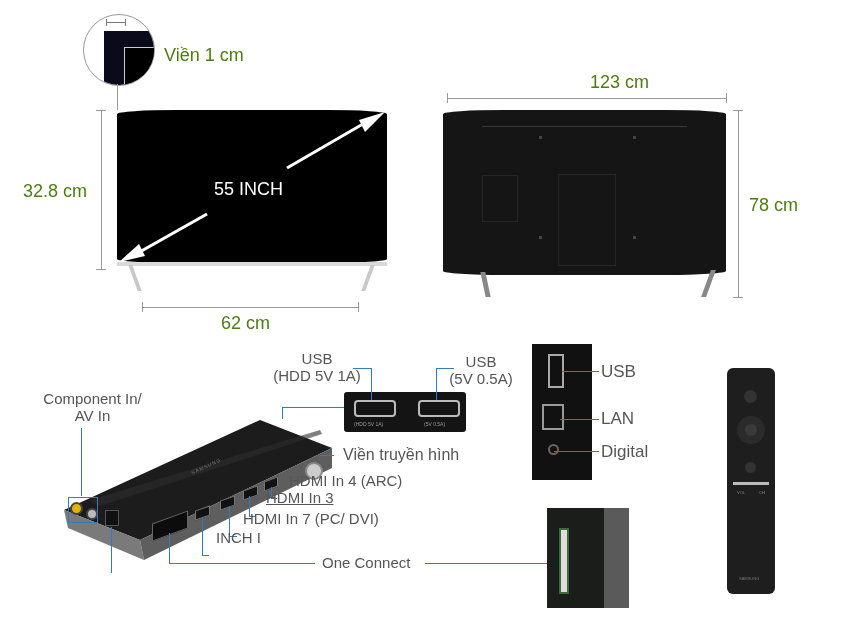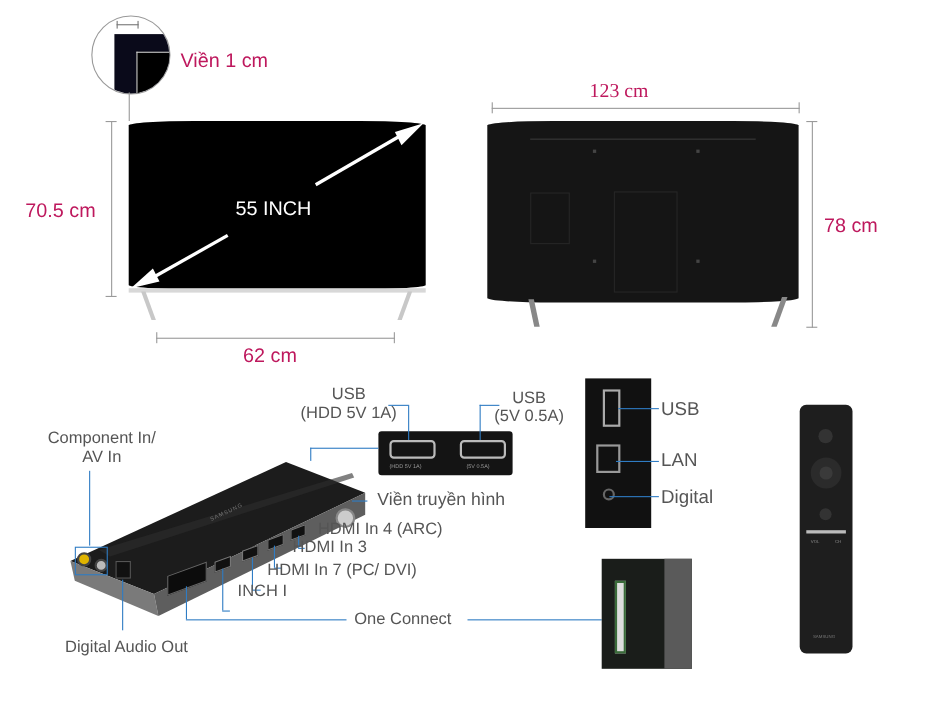--- a/index.html
+++ b/index.html
@@ -1,18 +1,18 @@
 <!DOCTYPE html>
 <html><head>
 <meta charset="utf-8">
 <style>
   html,body{margin:0;padding:0;background:#fff;}
   body{width:850px;height:638px;position:relative;overflow:hidden;font-family:"Liberation Sans",sans-serif;}
   .abs{position:absolute;}
-  .lbl{position:absolute;color:#be185d;white-space:nowrap;line-height:1;}
+  .lbl{position:absolute;color:#4d7c0f;white-space:nowrap;line-height:1;}
   .lbl-dark{position:absolute;color:#555;white-space:nowrap;line-height:1.15;}
   .dim{position:absolute;background:#9a9a9a;}
   .blue{position:absolute;background:#2f7cc4;}
   .center{text-align:center;}
   svg{position:absolute;overflow:visible;}
 </style>
 </head>
 <body>
 
 <div>
@@ -23,21 +23,21 @@
     <div class="abs" style="left:22px;top:7px;width:20px;height:1px;background:#777;"></div>
     <div class="abs" style="left:22px;top:4px;width:1px;height:7px;background:#777;"></div>
     <div class="abs" style="left:41px;top:4px;width:1px;height:7px;background:#777;"></div>
   </div>
   <div class="abs" style="left:117px;top:84px;width:1px;height:26px;background:#999;"></div>
   <div class="lbl" style="left:164px;top:46px;font-size:18px;">Viền 1 cm</div>
 
   <div class="dim" style="left:101px;top:110px;width:1px;height:160px;"></div>
   <div class="dim" style="left:96px;top:110px;width:10px;height:1px;"></div>
   <div class="dim" style="left:96px;top:269px;width:10px;height:1px;"></div>
-  <div class="lbl" style="left:23px;top:182px;font-size:18px;">70.5 cm</div>
+  <div class="lbl" style="left:23px;top:182px;font-size:18px;">32.8 cm</div>
 
   <div class="abs" style="left:117px;top:110px;width:270px;height:153px;background:#000;border-radius:60px/4px;"></div>
   <div class="abs" style="left:117px;top:262px;width:270px;height:4px;background:#d8d8d8;"></div>
 
   <div class="abs" style="left:133px;top:265px;width:4px;height:26px;background:#c8c8c8;transform:skewX(20deg);"></div>
   <div class="abs" style="left:366px;top:265px;width:4px;height:26px;background:#c8c8c8;transform:skewX(-20deg);"></div>
 
   <svg style="left:117px;top:110px;" width="270" height="155">
     <line x1="12" y1="148" x2="90" y2="104" stroke="#fff" stroke-width="3"></line>
     <line x1="170" y1="58" x2="258" y2="7" stroke="#fff" stroke-width="3"></line>
@@ -49,21 +49,21 @@
   <div class="dim" style="left:142px;top:307px;width:217px;height:1px;"></div>
   <div class="dim" style="left:142px;top:302px;width:1px;height:10px;"></div>
   <div class="dim" style="left:358px;top:302px;width:1px;height:10px;"></div>
   <div class="lbl" style="left:221px;top:314px;font-size:18px;">62 cm</div>
 </div>
 
 <div>
   <div class="dim" style="left:447px;top:98px;width:280px;height:1px;"></div>
   <div class="dim" style="left:447px;top:93px;width:1px;height:10px;"></div>
   <div class="dim" style="left:726px;top:93px;width:1px;height:10px;"></div>
-  <div class="lbl" style="left:536px;top:73px;font-size:18px;font-family:Liberation Serif, serif;">123 cm</div>
+  <div class="lbl" style="left:590px;top:73px;font-size:18px;">123 cm</div>
 
   <div class="abs" style="left:443px;top:110px;width:283px;height:165px;background:#151515;border-radius:60px/4px;">
     <div class="abs" style="left:39px;top:16px;width:205px;height:1px;background:#3a3a3a;"></div>
     <div class="abs" style="left:39px;top:65px;width:34px;height:45px;border:1px solid #262626;"></div>
     <div class="abs" style="left:115px;top:64px;width:56px;height:90px;border:1px solid #262626;"></div>
     <div class="abs" style="left:96px;top:26px;width:3px;height:3px;background:#444;"></div>
     <div class="abs" style="left:190px;top:26px;width:3px;height:3px;background:#444;"></div>
     <div class="abs" style="left:96px;top:126px;width:3px;height:3px;background:#444;"></div>
     <div class="abs" style="left:190px;top:126px;width:3px;height:3px;background:#444;"></div>
   </div>
@@ -121,40 +121,39 @@
 
   <div class="blue" style="left:320px;top:455px;width:14px;height:1px;"></div>
   <div class="lbl-dark" style="left:343px;top:446px;font-size:16px;">Viền truyền hình</div>
 
   <div class="blue" style="left:271px;top:487px;width:1px;height:11px;"></div>
   <div class="blue" style="left:271px;top:498px;width:6px;height:1px;"></div>
   <div class="lbl-dark" style="left:289px;top:472px;font-size:15px;">HDMI In 4 (ARC)</div>
 
   <div class="blue" style="left:249px;top:496px;width:1px;height:20px;"></div>
   <div class="blue" style="left:249px;top:516px;width:7px;height:1px;"></div>
-  <div class="lbl-dark" style="left:266px;top:489px;font-size:15px;">HDMI In 3</div>
+  <div class="lbl-dark" style="left:266px;top:489px;font-size:15px;text-decoration:underline;">HDMI In 3</div>
 
   <div class="blue" style="left:229px;top:507px;width:1px;height:29px;"></div>
   <div class="blue" style="left:229px;top:536px;width:8px;height:1px;"></div>
   <div class="lbl-dark" style="left:243px;top:510px;font-size:15px;">HDMI In 7 (PC/ DVI)</div>
 
   <div class="blue" style="left:202px;top:517px;width:1px;height:38px;"></div>
   <div class="blue" style="left:202px;top:555px;width:7px;height:1px;"></div>
   <div class="lbl-dark" style="left:216px;top:529px;font-size:15px;">INCH I</div>
 
   <div class="lbl-dark center" style="left:30px;top:390px;width:125px;font-size:15px;">
     <div>Component In/</div>
     <div>AV In</div>
   </div>
   <div class="blue" style="left:81px;top:428px;width:1px;height:68px;"></div>
   <div class="abs" style="left:68px;top:497px;width:28px;height:24px;border:1px solid #2f7cc4;"></div>
 
   <div class="blue" style="left:111px;top:527px;width:1px;height:46px;"></div>
   <div class="lbl-dark center" style="left:50px;top:580px;width:130px;font-size:15px;">
-    <div>Digital Audio Out</div>
   </div>
 
   <div class="blue" style="left:169px;top:533px;width:1px;height:30px;"></div>
   <div class="blue" style="left:169px;top:563px;width:146px;height:1px;"></div>
   <div class="lbl-dark" style="left:322px;top:554px;font-size:15px;">One Connect</div>
   <div class="blue" style="left:425px;top:563px;width:122px;height:1px;"></div>
 </div>
 
 <div>
   <div class="abs" style="left:532px;top:344px;width:60px;height:136px;background:#111;">

